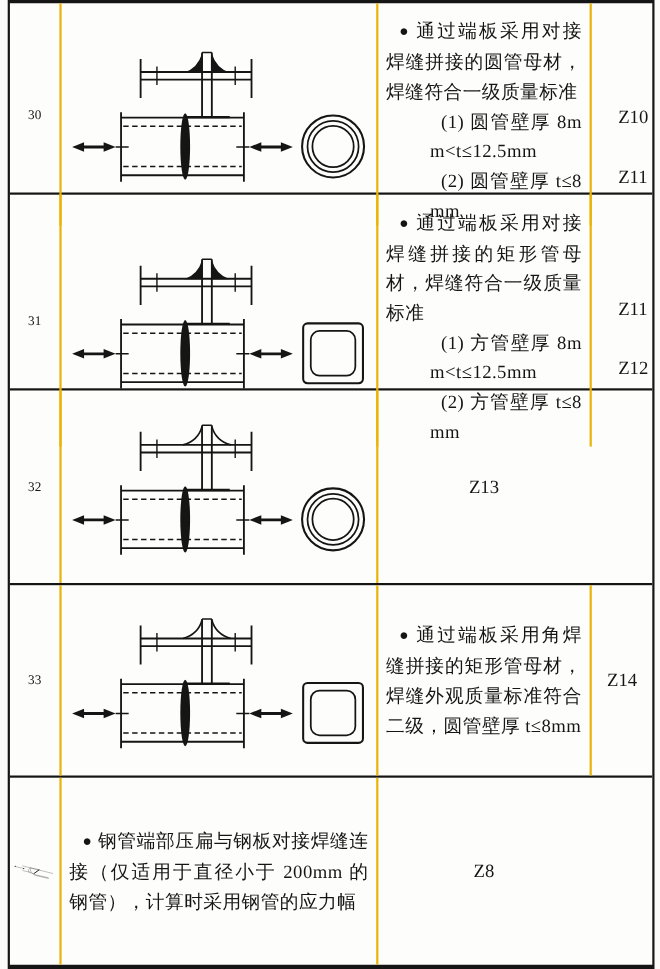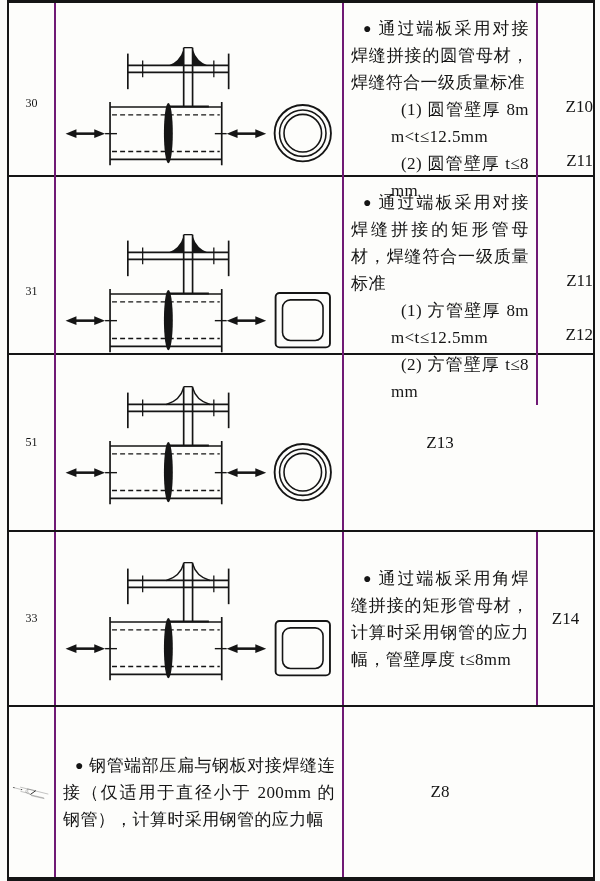--- a/index.html
+++ b/index.html
@@ -25,21 +25,21 @@
     grid-template-columns:45px 288px 194px 57px;
     box-sizing:border-box;
   }
   .row + .row{border-top:2px solid #151515;}
   .r30{height:172px;}
   .r31{height:178px;}
   .r32{height:177px;}
   .r33{height:175px;}
   .r34{height:172px;}
   .cell{box-sizing:border-box;min-width:0;}
-  .cell + .cell{border-left:2px solid #701a75;}
+  .cell + .cell{border-left:2px solid #eab308;}
   .cell-no{
     display:flex;align-items:center;justify-content:center;
     font-size:12px;
   }
   .cell-diagram{
     display:flex;align-items:center;justify-content:center;
     overflow:hidden;
   }
   .cell-desc{
     font-size:17px;line-height:27px;
@@ -50,21 +50,21 @@
   .cell-desc.middle{display:flex;flex-direction:column;justify-content:center;}
   .cell-desc p{margin:0;text-align:justify;}
   .cell-desc p.main{text-indent:12px;}
   .cell-desc p.item{text-indent:10px;word-break:break-all;margin-left:40px;}
   .bullet{font-size:14px;margin-right:5px;vertical-align:1px;}
   .cell-cat{
     position:relative;
     font-size:17px;
     display:flex;align-items:center;justify-content:center;
   }
-  .cat-abs{position:absolute;left:0;right:0;text-align:right;}
+  .cat-abs{position:absolute;left:0;right:0;text-align:left;padding-left:24px;}
   .cat-abs.p1{top:94px;}
   .cat-abs.p2{top:148px;}
   svg{display:block;}
   .diagram-svg line,.diagram-svg path,.diagram-svg circle,.diagram-svg rect,.diagram-svg ellipse{vector-effect:none;}
 </style>
 </head>
 <body>
 
 <svg width="0" height="0" style="position:absolute">
   <defs>
@@ -155,21 +155,21 @@
       <p class="item">(1) 方管壁厚 8mm&lt;t≤12.5mm</p>
       <p class="item">(2) 方管壁厚 t≤8mm</p>
     </div>
     <div class="cell cell-cat">
       <span class="cat-abs p1">Z11</span>
       <span class="cat-abs p2">Z12</span>
     </div>
   </div>
 
   <div class="row r32">
-    <div class="cell cell-no">51</div>
+    <div class="cell cell-no">32</div>
     <div class="cell cell-diagram">
       <svg class="diagram-svg" width="284" height="170" viewBox="0 0 286 172" aria-label="end-plate-fillet-weld-round-tube-diagram">
         <use href="#detail-base"></use>
         <use href="#weld-fillet"></use>
         <use href="#pipe-elev"></use>
         <use href="#xsec-circle"></use>
       </svg>
     </div>
     <div class="cell cell-cat">
       <span>Z13</span>
@@ -180,21 +180,21 @@
     <div class="cell cell-no">33</div>
     <div class="cell cell-diagram">
       <svg class="diagram-svg" width="284" height="170" viewBox="0 0 286 172" aria-label="end-plate-fillet-weld-square-tube-diagram">
         <use href="#detail-base"></use>
         <use href="#weld-fillet"></use>
         <use href="#pipe-elev"></use>
         <use href="#xsec-square"></use>
       </svg>
     </div>
     <div class="cell cell-desc middle">
-      <p class="main"><span class="bullet">●</span><span>通过端板采用角焊缝拼接的矩形管母材，计算时采用钢管的应力幅，管壁厚度 t≤8mm</span></p>
+      <p class="main"><span class="bullet">●</span><span>通过端板采用角焊缝拼接的矩形管母材，焊缝外观质量标准符合二级，圆管壁厚 t≤8mm</span></p>
     </div>
     <div class="cell cell-cat">
       <span>Z14</span>
     </div>
   </div>
 
   <div class="row r34">
     <div class="cell cell-diagram">
       <svg class="diagram-svg" width="284" height="170" viewBox="0 0 286 172" stroke="#151515" fill="none" stroke-width="1.6" aria-label="flattened-tube-to-plate-butt-weld-diagram">
         <g>

